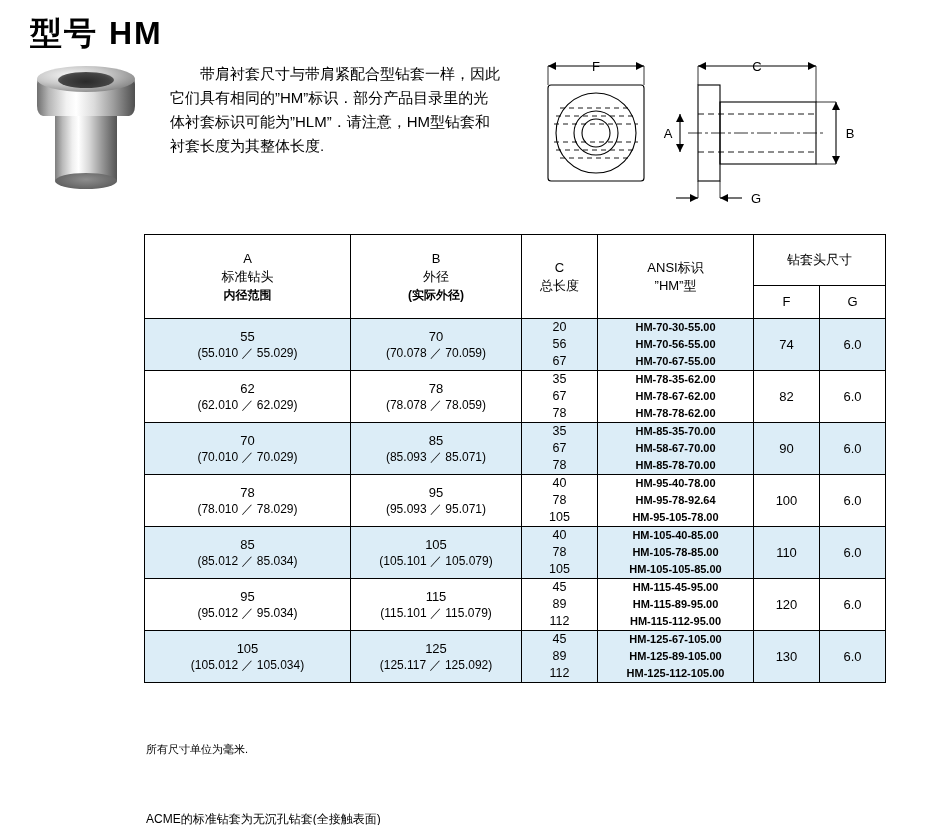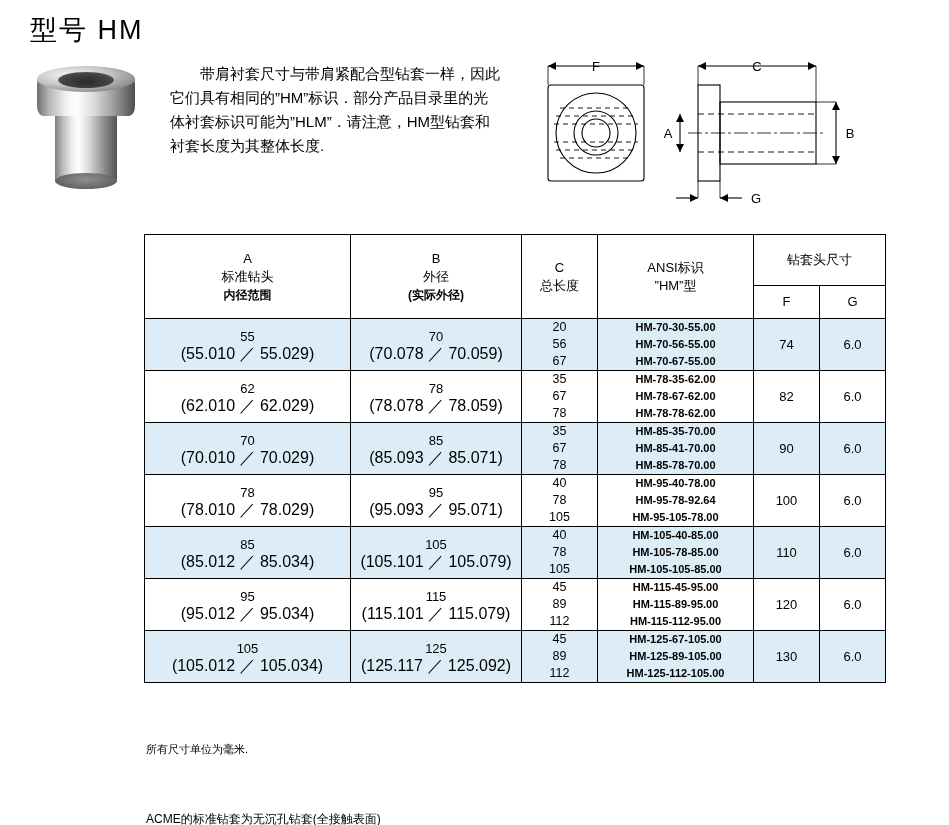--- a/index.html
+++ b/index.html
@@ -14,22 +14,22 @@
     color: #000000;
     position: relative;
     overflow: hidden;
   }
 
   
   .page-title {
     position: absolute;
     left: 30px;
     top: 12px;
-    font-size: 27px;
-    font-weight: normal;
+    font-size: 32px;
+    font-weight: bold;
     letter-spacing: 2px;
   }
 
   
   .photo {
     position: absolute;
     left: 25px;
     top: 60px;
     width: 132px;
     height: 132px;
@@ -134,21 +134,21 @@
   .hdr-sub  { height: 32px; }
 
   .head-line1 { font-size: 13px; }
   .head-line2 { font-size: 13px; }
   .head-line3 { font-size: 12px; font-weight: bold; }
 
   tbody tr { height: 41px; }
   tbody tr.shaded td { background: #dcedf7; }
 
   .cell-main  { font-size: 13px; line-height: 17px; }
-  .cell-sub   { font-size: 16px; line-height: 17px; }
+  .cell-sub   { font-size: 12px; line-height: 17px; }
   .cell-stack { font-size: 12.5px; line-height: 17px; }
   .cell-ansi  { font-size: 11px; line-height: 17px; text-align: left; padding-left: 10px; font-weight: bold; }
 
   
   .note-units {
     position: absolute;
     left: 146px;
     top: 742px;
     font-size: 11px;
   }
@@ -327,21 +327,21 @@
           <div class="cell-main">85</div>
           <div class="cell-sub">(85.093 ／ 85.071)</div>
         </td>
         <td class="cell-stack">
           <div>35</div>
           <div>67</div>
           <div>78</div>
         </td>
         <td class="cell-ansi">
           <div>HM-85-35-70.00</div>
-          <div>HM-85-41-70.00</div>
+          <div>HM-58-67-70.00</div>
           <div>HM-85-78-70.00</div>
         </td>
         <td class="cell-main">90</td>
         <td class="cell-main">6.0</td>
       </tr>
       <tr>
         <td>
           <div class="cell-main">78</div>
           <div class="cell-sub">(78.010 ／ 78.029)</div>
         </td>

